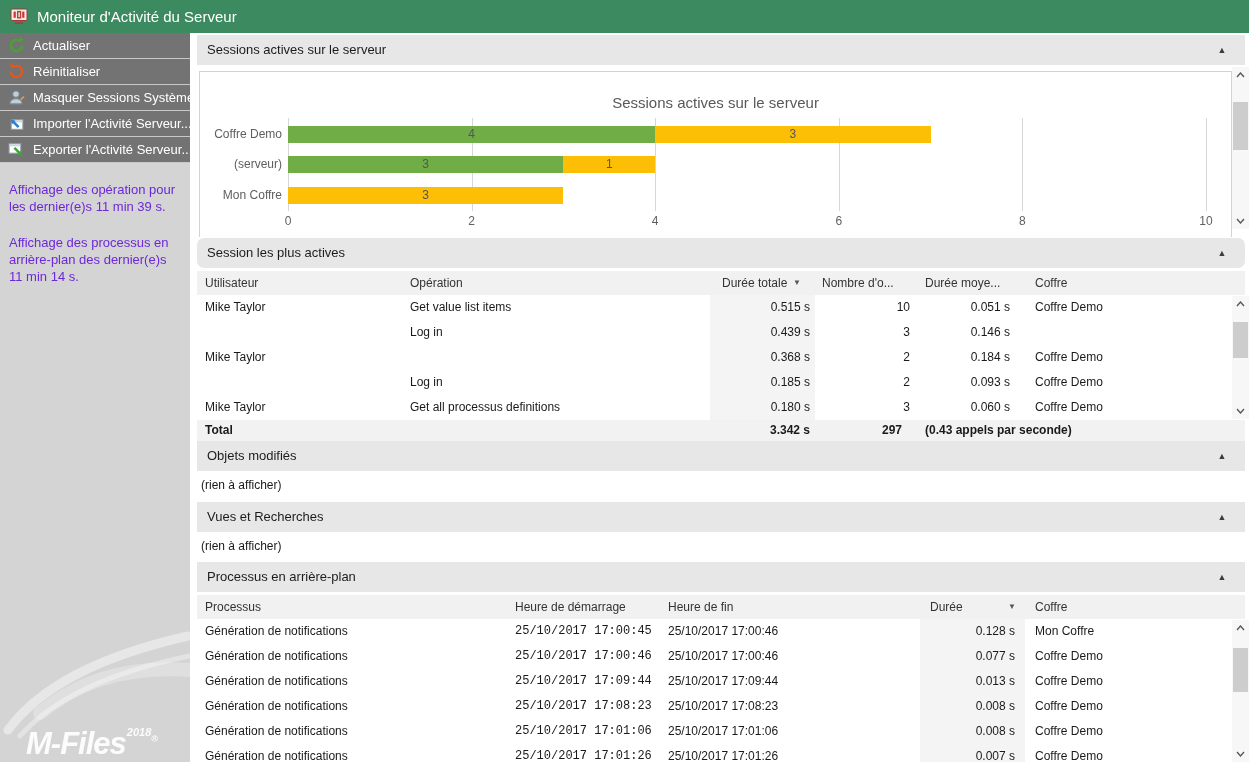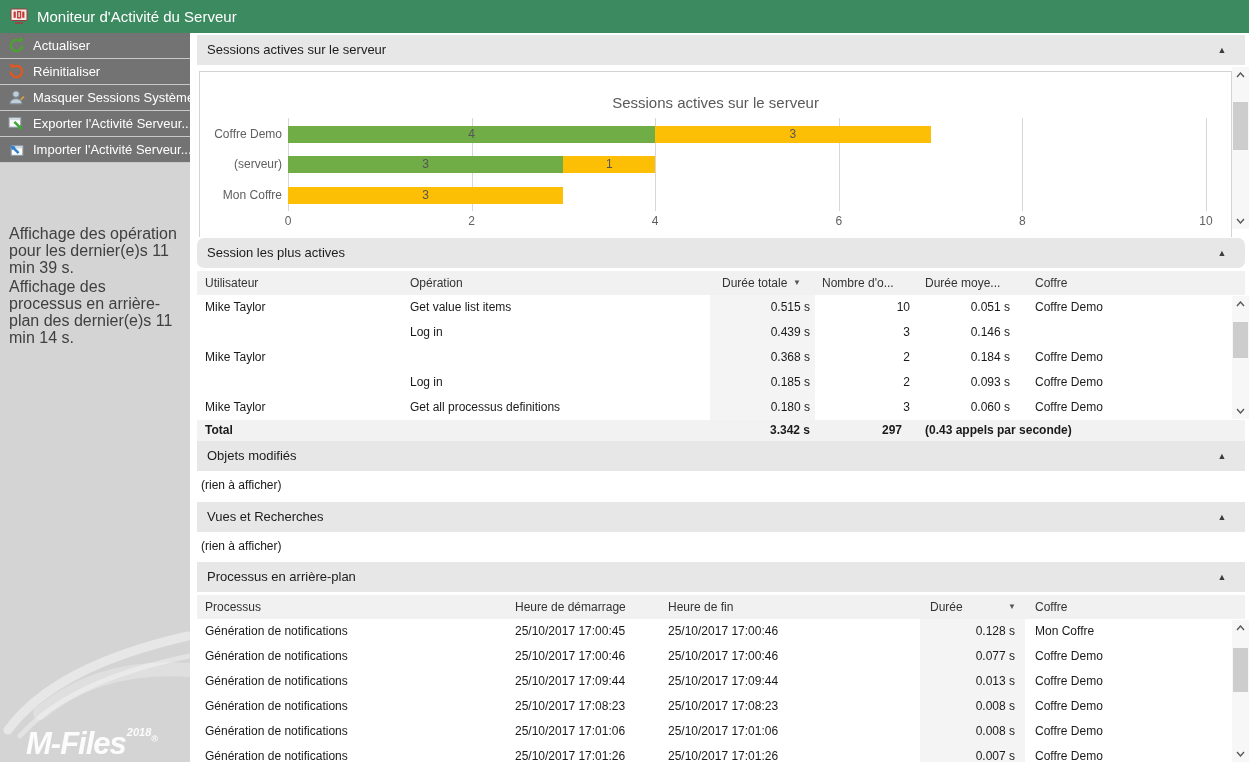--- a/index.html
+++ b/index.html
@@ -9,21 +9,21 @@
   
   #titlebar { position:absolute; left:0; top:0; width:1249px; height:33px; display:flex; align-items:center; }
   #titlebar .tb-icon { margin-left:9px; width:20px; height:17px; flex:0 0 auto; }
   #titlebar .tb-title { margin-left:8px; color:#ffffff; font-size:15px; }
 
   
   #sidebar { position:absolute; left:0; top:33px; width:190px; height:729px; background:#d4d4d4; }
   .sb-button { position:relative; height:26px; background:#737373; border-bottom:1px solid #c9c9c9; display:flex; align-items:center; cursor:default; }
   .sb-button .ic { width:17px; height:17px; margin-left:8px; flex:0 0 auto; }
   .sb-button .lbl { margin-left:8px; color:#ffffff; font-size:13px; white-space:nowrap; }
-  .sb-info { position:absolute; left:9px; width:174px; font-size:16px; color:#404040; line-height:17px;margin-top:44px; }
+  .sb-info { position:absolute; left:9px; width:174px; font-size:13px; color:#6d28d9; line-height:17px; }
   #info1 { top:148px; }
   #info2 { top:201px; }
   #logo { position:absolute; left:0; top:585px; width:190px; height:177px; overflow:hidden; }
   #logo .swoosh { position:absolute; left:0; top:0; }
   #logo .logo-text { position:absolute; left:26px; top:108px; font-style:italic; font-weight:bold; font-size:31px; color:rgba(255,255,255,0.92); letter-spacing:-1px; white-space:nowrap; }
   #logo .logo-year { font-size:11px; font-weight:bold; vertical-align:18px; letter-spacing:0; margin-left:1px; }
   #logo .logo-reg { font-size:9px; vertical-align:12px; letter-spacing:0; }
 
   
   .sec-header { position:absolute; left:197px; width:1048px; height:30px; background:#e7e7e7; line-height:30px; padding-left:10px; font-size:13px; color:#1c1c1c; }
@@ -65,21 +65,21 @@
   
   .s-c1 { left:8px;   width:200px; }
   .s-c2 { left:213px; width:295px; }
   .s-c3 { left:513px; width:105px; padding-right:5px; }
   .s-c4 { left:618px; width:95px; }
   .s-c5 { left:713px; width:100px; }
   .s-c6 { left:838px; width:200px; }
 
   
   .b-c1 { left:8px;   width:300px; }
-  .b-c2 { left:318px; width:150px; }
+  .b-c2 { left:318px; width:150px;font-family:Liberation Mono, monospace; }
   .b-c3 { left:471px; width:250px; }
   .b-c4 { left:723px; width:105px; padding-right:10px; }
   .b-c5 { left:838px; width:200px; }
 
   #total-row { position:absolute; left:197px; top:420px; width:1048px; height:21px; background:#f2f2f2; font-weight:bold; font-size:12px; }
   #total-row span { position:absolute; line-height:21px; }
 
   
   .vscroll { position:absolute; left:1232px; width:17px; background:#f7f7f7; }
   #scroll-chart { top:67px; height:162px; }
@@ -125,36 +125,36 @@
     <svg class="ic" viewBox="0 0 16 16">
       <circle cx="7.5" cy="4.8" r="3" fill="#c3cfd8" stroke="#7d8b96"></circle>
       <path d="M1.8 14c0-3.2 2.6-4.8 5.7-4.8s5.7 1.6 5.7 4.8z" fill="#c3cfd8" stroke="#7d8b96"></path>
       <path d="M11.5 9.5l3-3 1 1-3 3z" fill="#e8a33d"></path>
     </svg>
     <span class="lbl">Masquer Sessions Système</span>
   </div>
 
   <div class="sb-button">
     <svg class="ic" viewBox="0 0 16 16">
+      <rect x="3" y="4.5" width="11" height="9" fill="#ffffff" stroke="#8d9aa5"></rect>
+      <rect x="3.5" y="5" width="10" height="2" fill="#cdd7de"></rect>
+      <path d="M10 11.5 L5 6.5" stroke="#2f7fd0" stroke-width="2.4"></path>
+      <polygon points="2.4,4 7.2,5.4 3.8,8.8" fill="#2f7fd0"></polygon>
+    </svg>
+    <span class="lbl">Importer l'Activité Serveur...</span>
+  </div>
+
+  <div class="sb-button">
+    <svg class="ic" viewBox="0 0 16 16">
       <rect x="1" y="2.5" width="11" height="9" fill="#ffffff" stroke="#8d9aa5"></rect>
       <rect x="1.5" y="3" width="10" height="2" fill="#cdd7de"></rect>
       <path d="M6 6.5 L11 11.5" stroke="#3fa535" stroke-width="2.4"></path>
       <polygon points="13.6,14 8.8,12.6 12.2,9.2" fill="#3fa535"></polygon>
     </svg>
     <span class="lbl">Exporter l'Activité Serveur...</span>
-  </div>
-
-  <div class="sb-button">
-    <svg class="ic" viewBox="0 0 16 16">
-      <rect x="3" y="4.5" width="11" height="9" fill="#ffffff" stroke="#8d9aa5"></rect>
-      <rect x="3.5" y="5" width="10" height="2" fill="#cdd7de"></rect>
-      <path d="M10 11.5 L5 6.5" stroke="#2f7fd0" stroke-width="2.4"></path>
-      <polygon points="2.4,4 7.2,5.4 3.8,8.8" fill="#2f7fd0"></polygon>
-    </svg>
-    <span class="lbl">Importer l'Activité Serveur...</span>
   </div>
 
   <div class="sb-info" id="info1">Affichage des opération pour les dernier(e)s 11 min 39 s.</div>
   <div class="sb-info" id="info2">Affichage des processus en arrière-plan des dernier(e)s 11 min 14 s.</div>
 
   <div id="logo">
     <svg class="swoosh" width="190" height="130" viewBox="0 0 190 130">
       <path d="M8 112 Q 55 48 188 18" fill="none" stroke="rgba(255,255,255,0.45)" stroke-width="9" stroke-linecap="round"></path>
       <path d="M20 118 Q 70 62 190 38" fill="none" stroke="rgba(255,255,255,0.35)" stroke-width="5" stroke-linecap="round"></path>
       <path d="M40 95 Q 100 45 190 52" fill="none" stroke="rgba(255,255,255,0.25)" stroke-width="14" stroke-linecap="round"></path>

